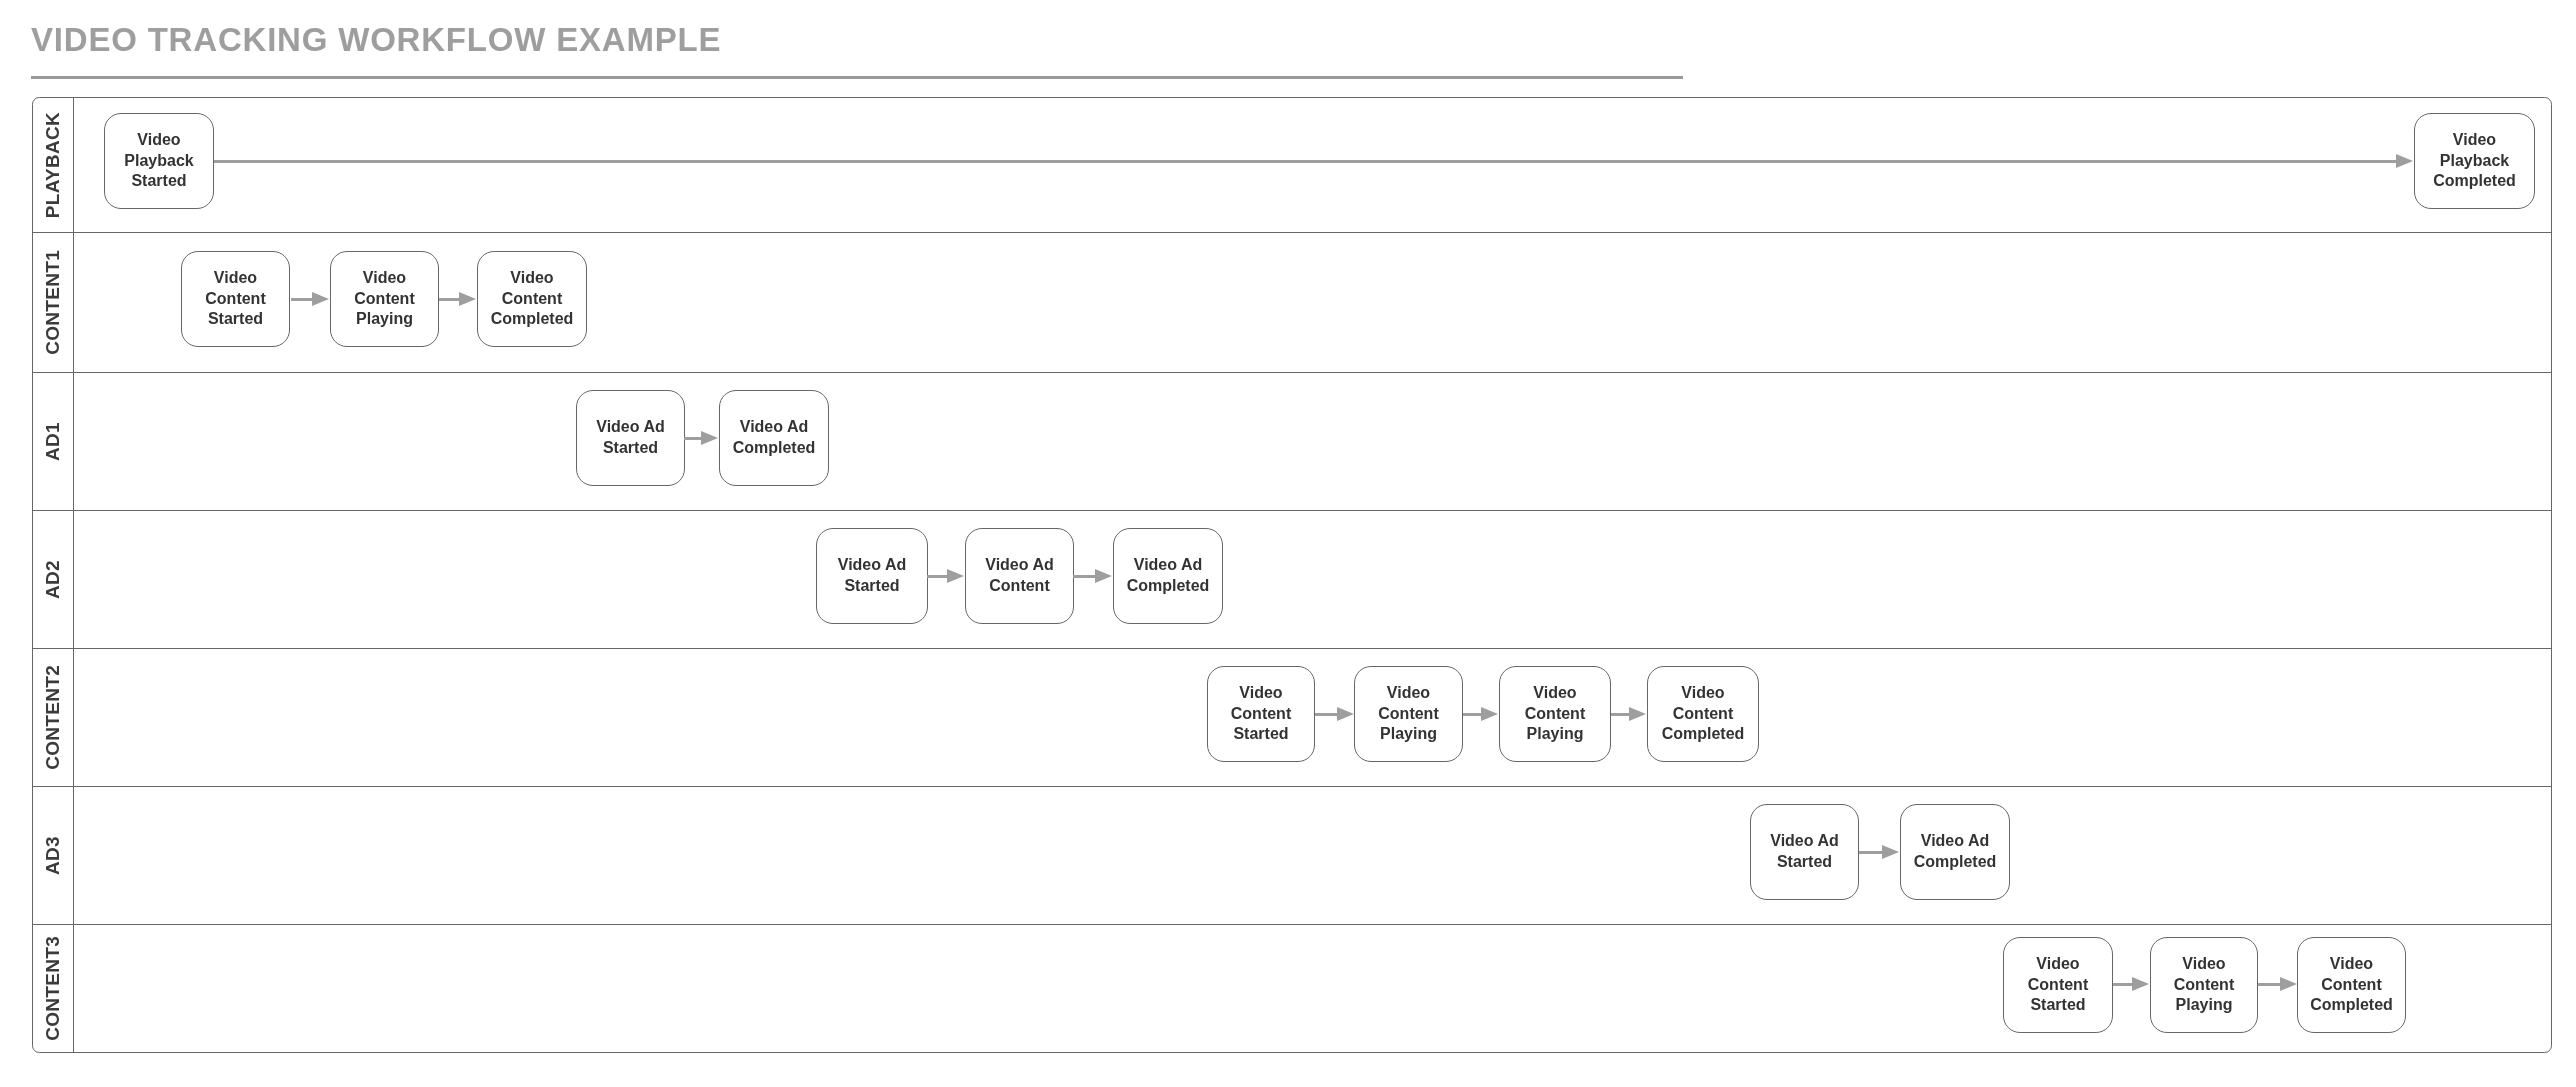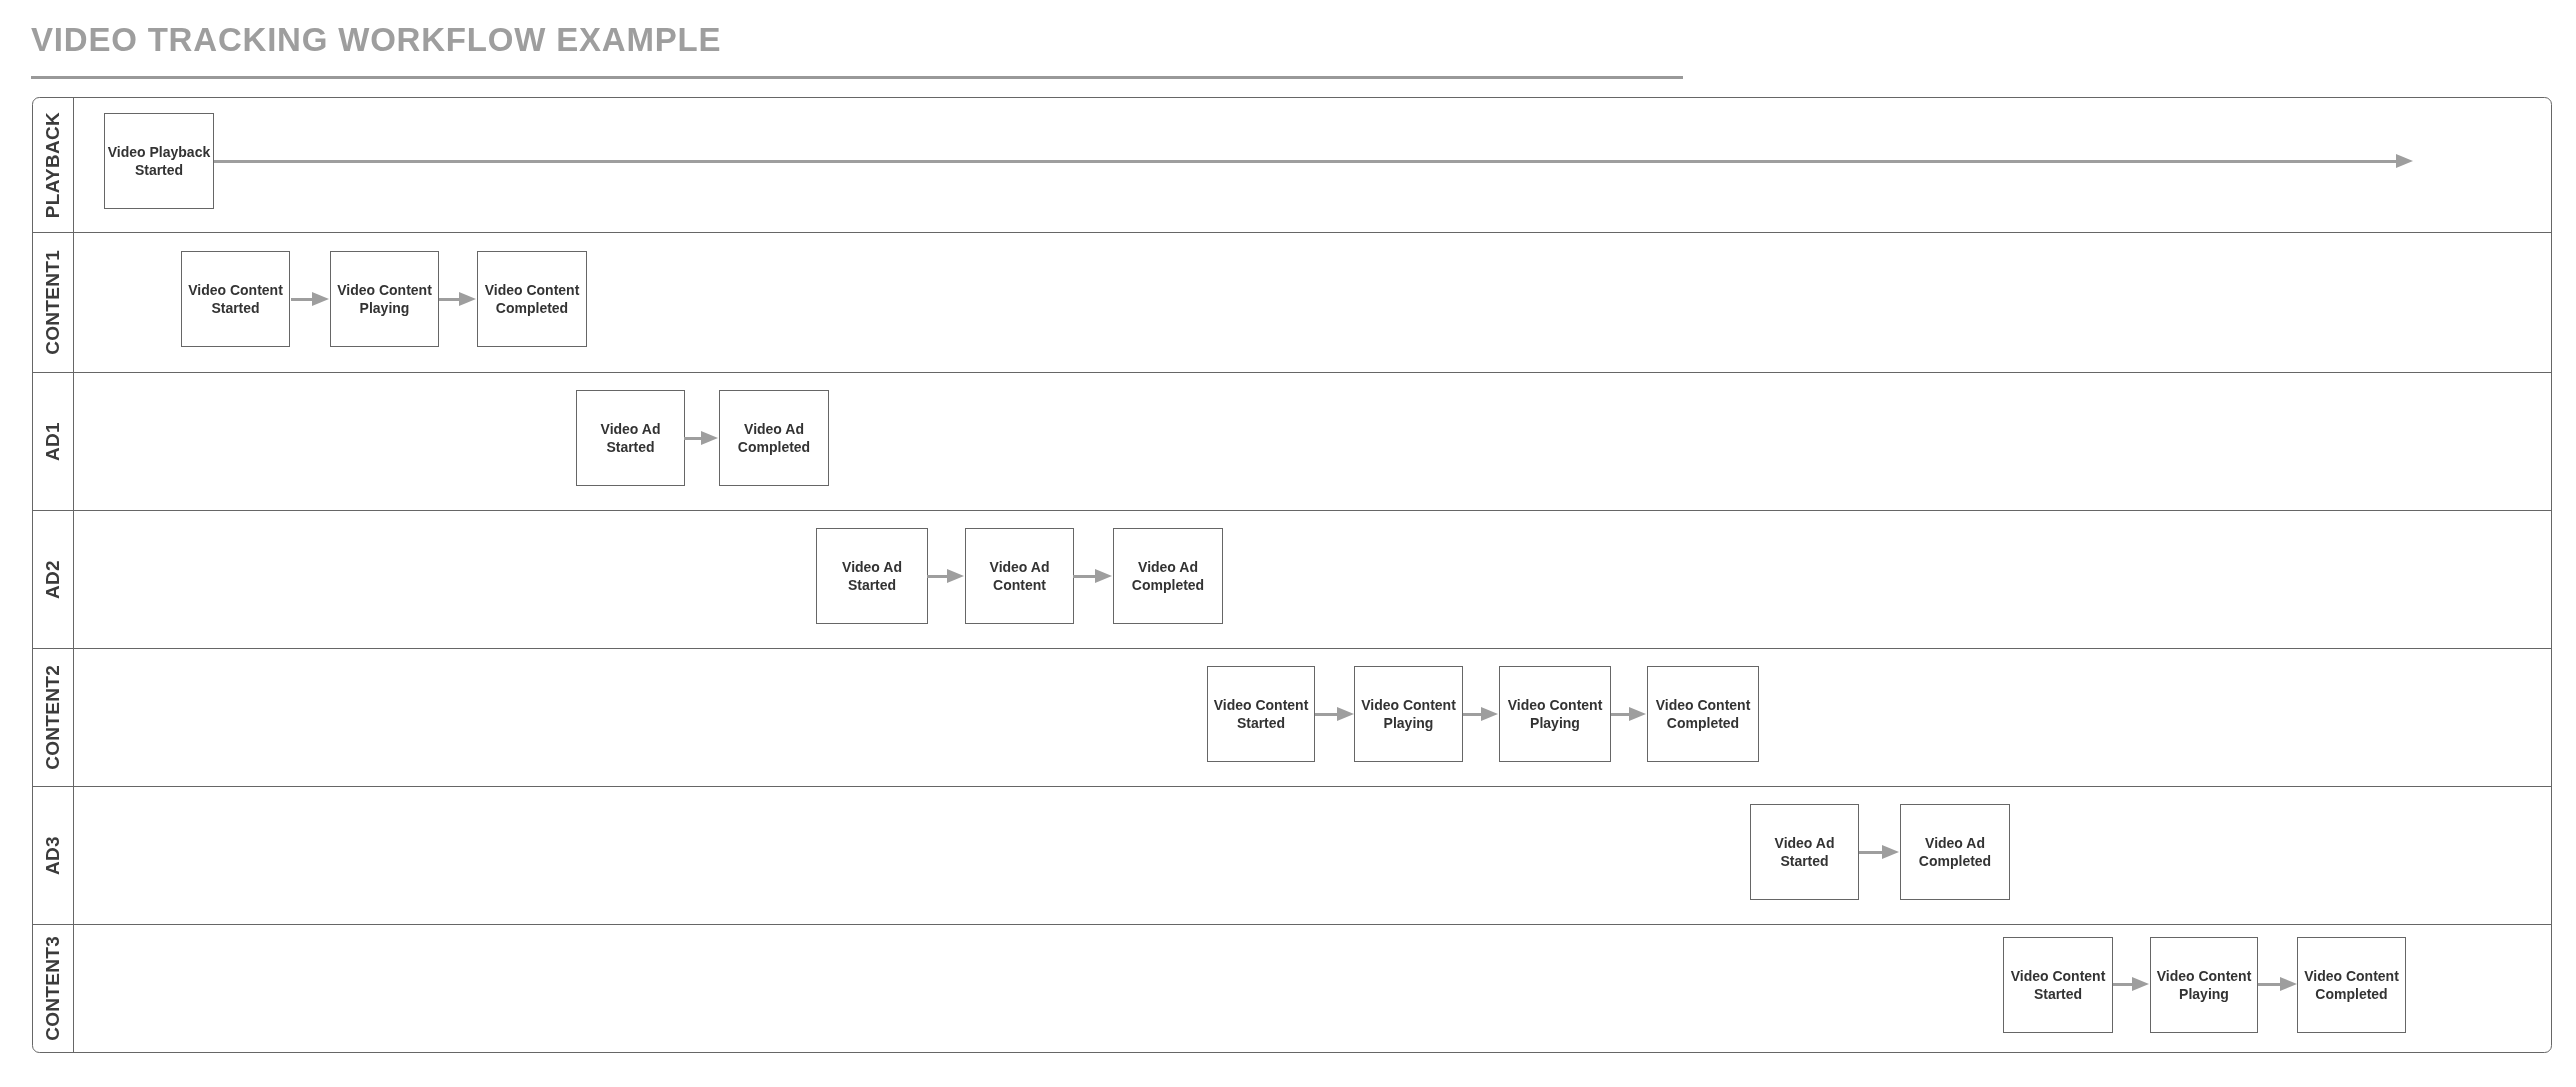--- a/index.html
+++ b/index.html
@@ -46,23 +46,23 @@
   }
   .lane-label-text{
     writing-mode:vertical-rl;transform:rotate(180deg);
     font-weight:bold;font-size:19px;letter-spacing:0.3px;
     color:var(--lane-text);white-space:nowrap;
   }
   .lane-body{position:absolute;left:42px;right:0;top:0;bottom:0;}
   .node{
     position:absolute;height:96px;
     background:var(--node-fill);
-    border:1.6px solid var(--node-border);border-radius:0;
+    border:1.6px solid var(--node-border);border-radius:17px;
     display:flex;align-items:center;justify-content:center;
-    text-align:center;font-weight:bold;font-size:14px;line-height:1.3;
+    text-align:center;font-weight:bold;font-size:16px;line-height:1.3;
     color:var(--node-text);box-sizing:border-box;padding:0 1px;
   }
   .arrow-line{position:absolute;height:2.6px;background:var(--arrow);}
   .arrow-head{
     position:absolute;width:0;height:0;
     border-top:7.3px solid transparent;border-bottom:7.3px solid transparent;
     border-left:17.7px solid var(--arrow);
   }
 </style>
 </head>
@@ -73,20 +73,23 @@
 
 <div class="pool" id="pool">
     <div class="lane" style="height: 134px;">
       <div class="lane-label">
         <span class="lane-label-text">PLAYBACK</span>
       </div>
       <div class="lane-body">
         <div class="node" style="left: 29px; top: 15px; width: 110px;">
           <span>Video Playback Started</span>
         </div>
+        <div class="node" style="left: 2339px; top: 15px; width: 121px;">
+          <span>Video Playback Completed</span>
+        </div>
         <div class="arrow-line" style="left: 139px; width: 2184px; top: 62px;"></div>
         <div class="arrow-head" style="left: 2321px; top: 56px;"></div>
       </div>
     </div>
     <div class="lane" style="height: 140px;">
       <div class="lane-label">
         <span class="lane-label-text">CONTENT1</span>
       </div>
       <div class="lane-body">
         <div class="node" style="left: 106px; top: 18px; width: 109px;">

